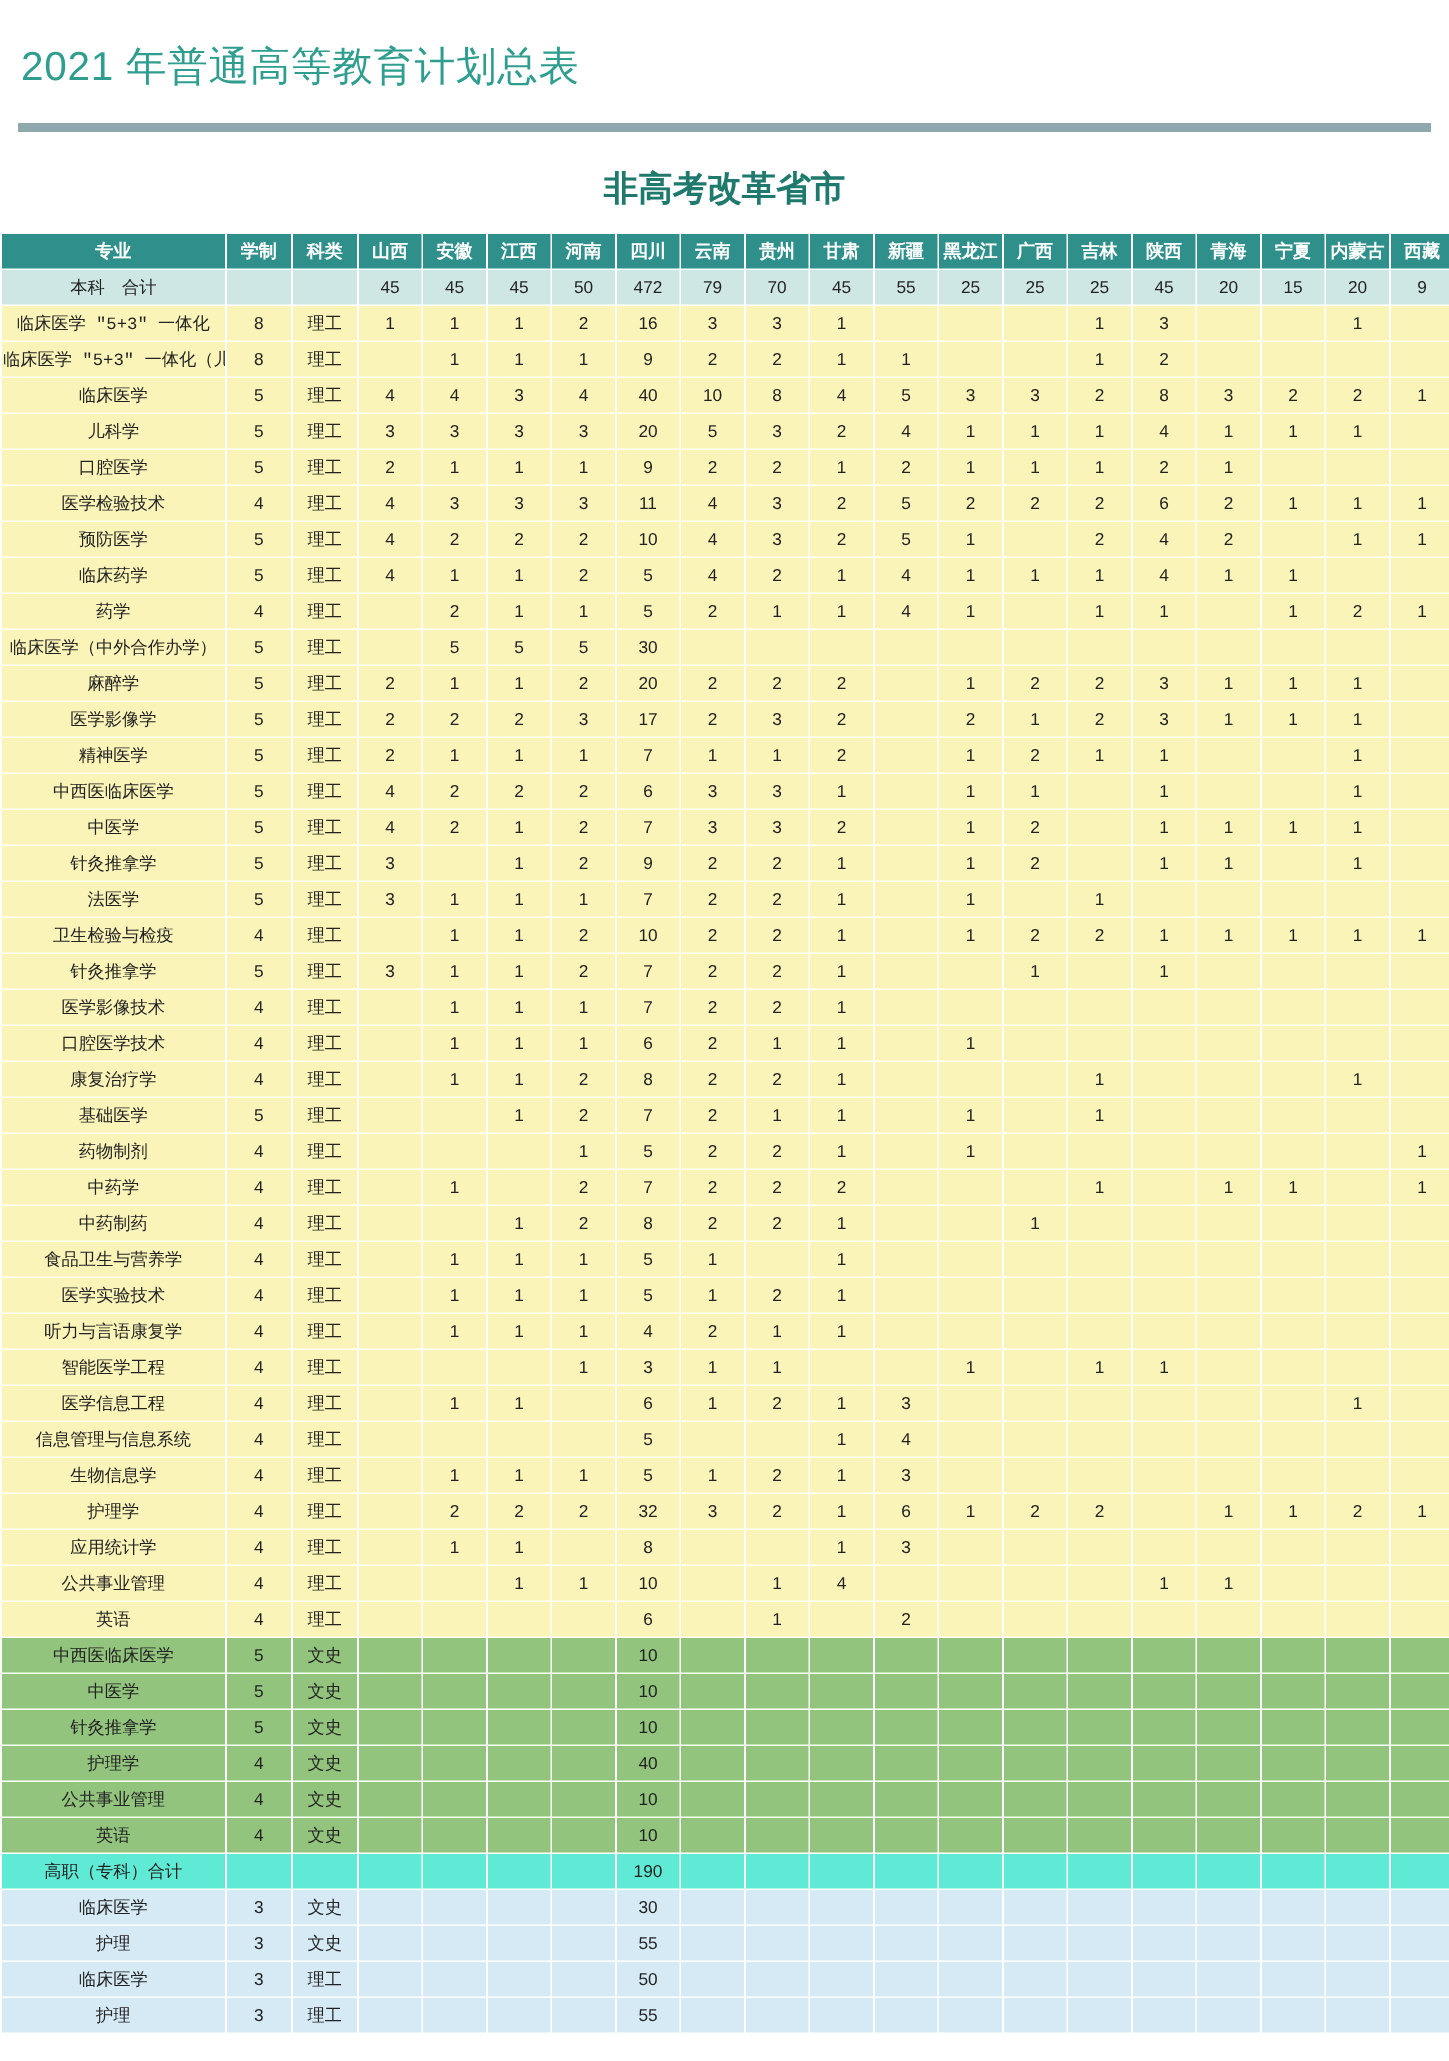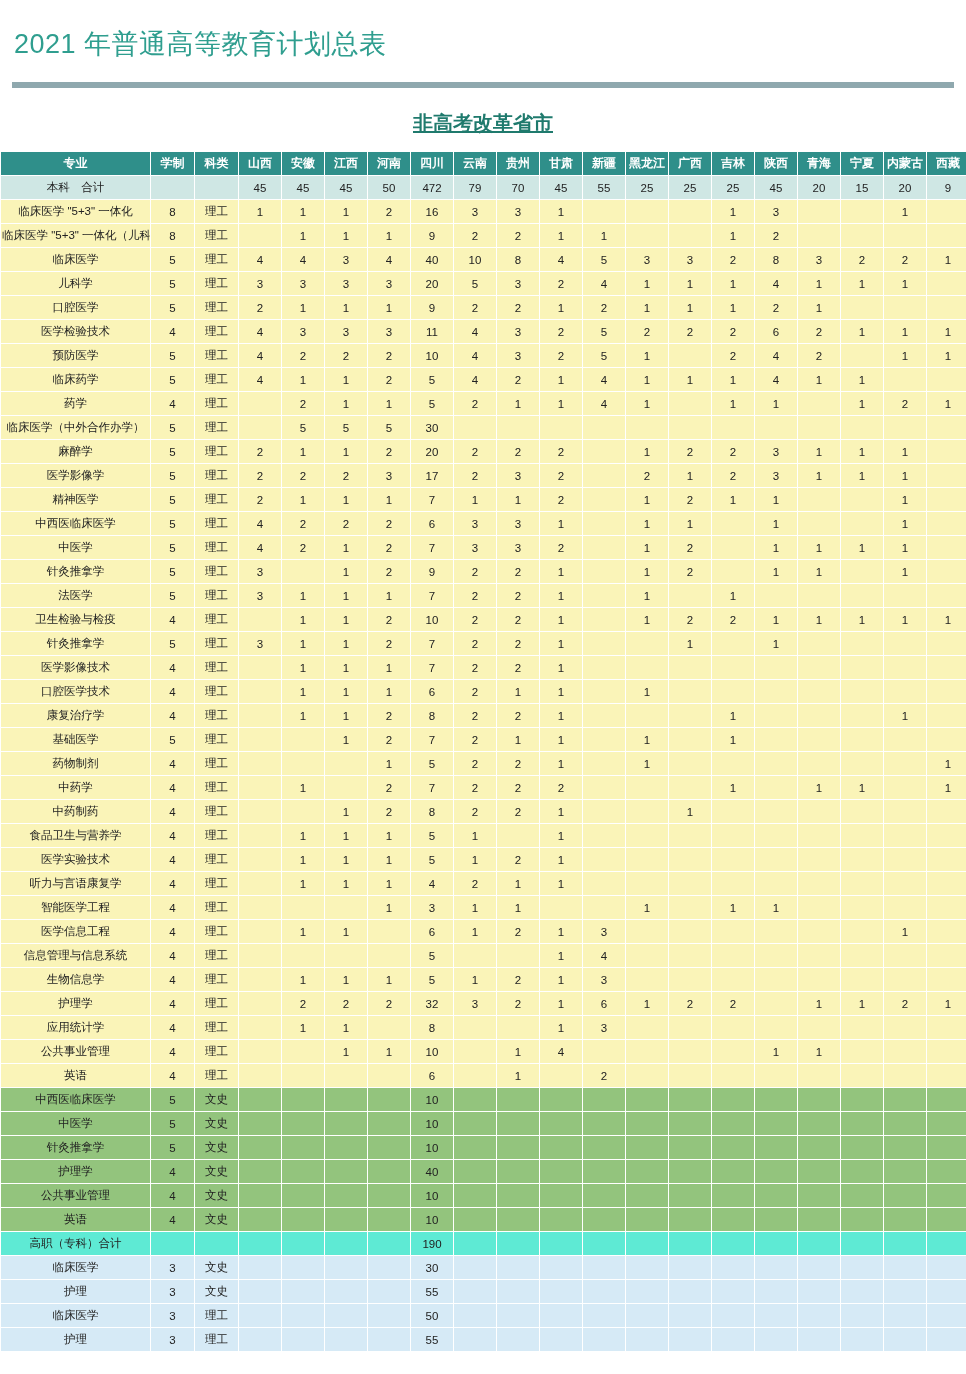--- a/index.html
+++ b/index.html
@@ -25,24 +25,23 @@
     letter-spacing: 0.5px;
   }
   .title-rule {
     height: 6px;
     background: #8fa8ae;
     margin: 2px 12px 0 12px;
   }
   .subtitle {
     text-align: center;
     color: #1f7a6d;
-    font-size: 20px;
+    font-size: 23px;
     font-weight: bold;
     margin: 22px 0 14px 0;
-    text-decoration: underline;
   }
   table.plan {
     border-collapse: collapse;
     margin: 0 auto;
     width: 940px;
     table-layout: fixed;
     font-size: 11.5px;
   }
   table.plan td, table.plan th {
     border: 1px solid #ffffff;
@@ -71,20 +70,21 @@
   }
   tbody tr.zhuanke-subtotal td {
     background: #5eead4;
     text-align: center;
   }
   tbody tr.zhuanke-row td {
     background: #d6eaf6;
   }
   td.major {
     text-align: center;
+    font-family: Liberation Mono, monospace;
   }
   .col-major { width: 150px; }
   .col-small { width: 44px; }
   .col-prov { width: 43px; }
 </style>
 </head>
 <body>
 
 <div class="page">
 

